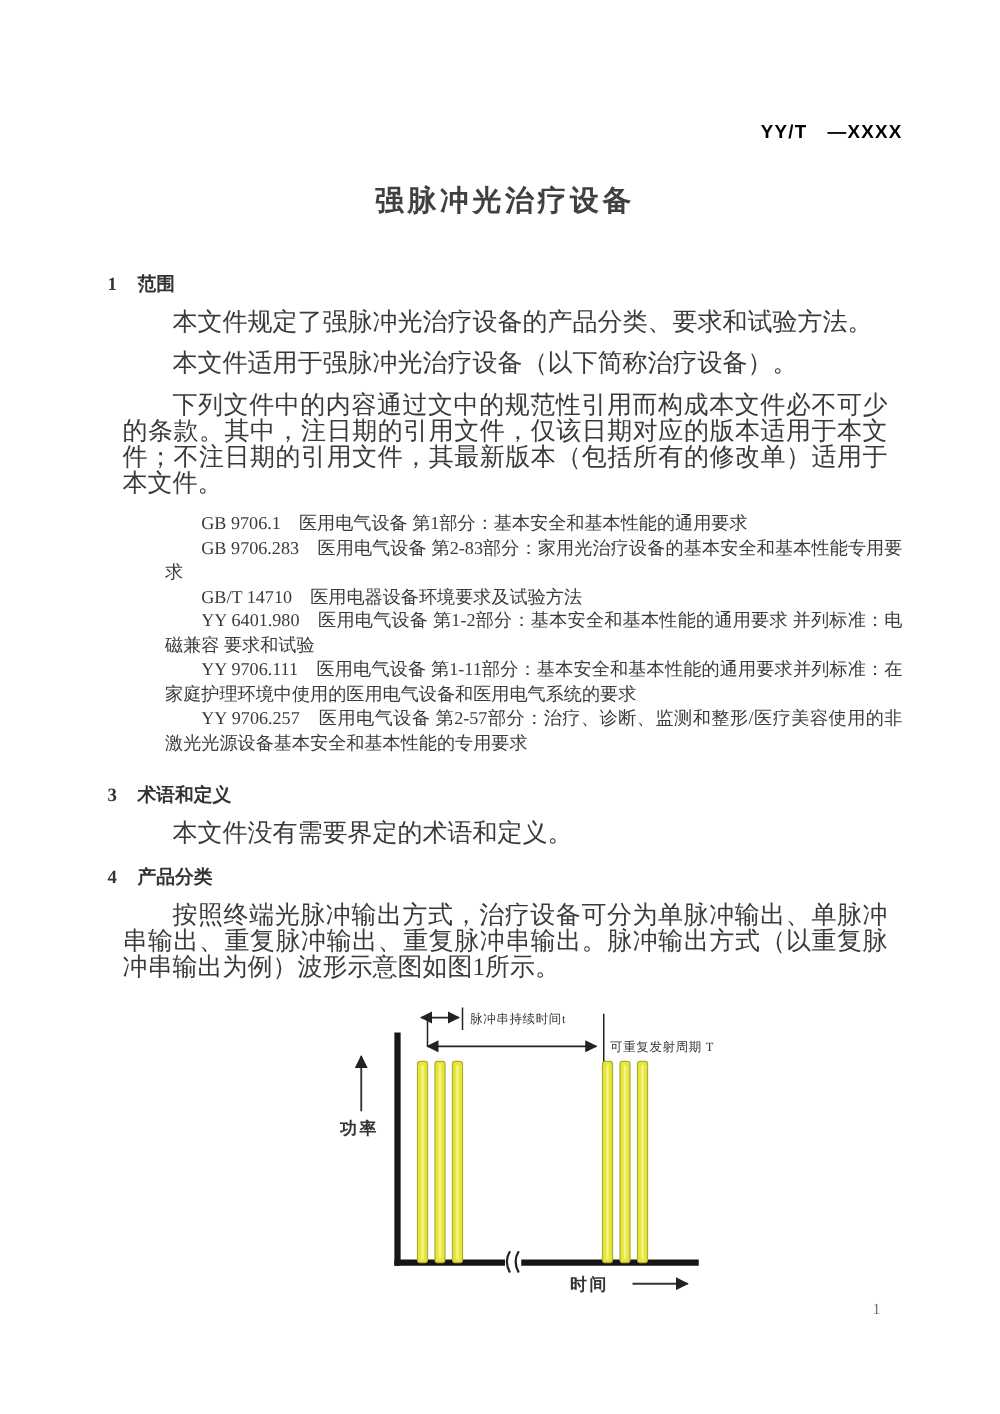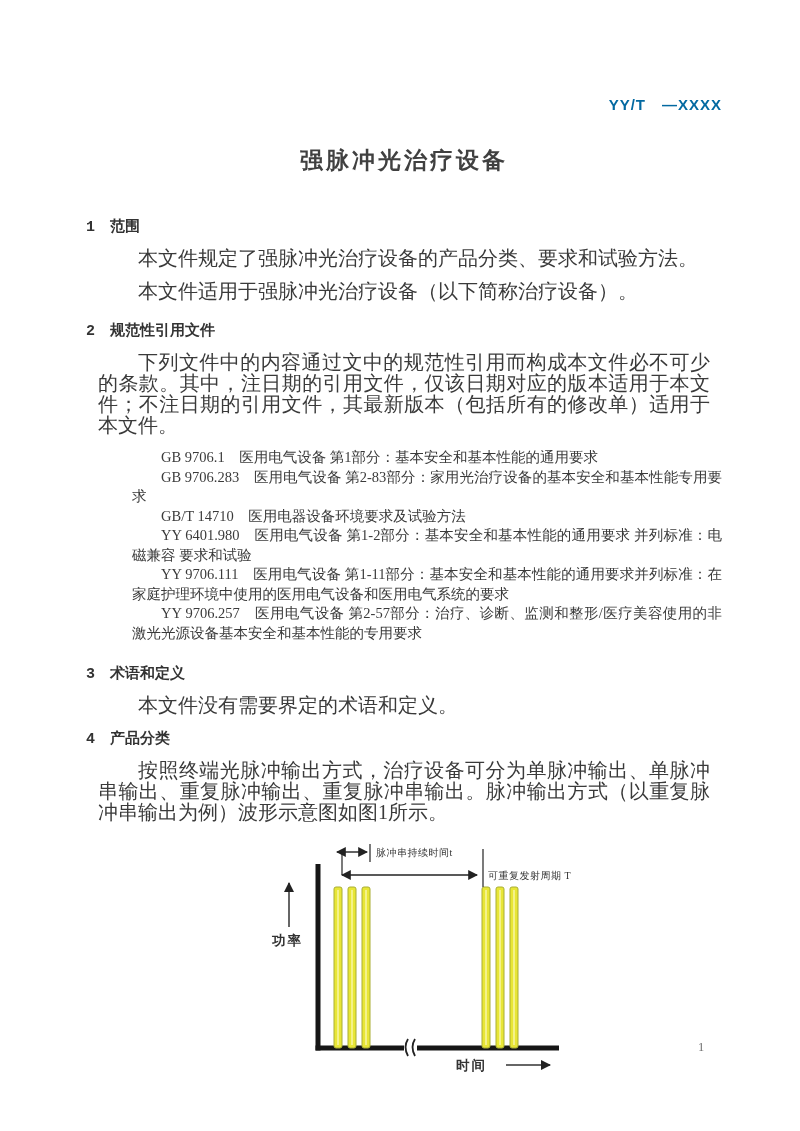--- a/index.html
+++ b/index.html
@@ -15,33 +15,33 @@
   }
   .content { padding: 0 78px 0 86px; }
 
   .doc-code {
     margin: 96px 0 4px;
     text-align: right;
     font-family: "Liberation Sans", sans-serif;
     font-weight: bold;
     font-size: 15px;
     letter-spacing: 1px;
-    color: #0369a1;
+    color: #000000;
   }
   .doc-title {
     margin: 30px 0 0;
     text-align: center;
     font-family: "Liberation Sans", sans-serif;
     font-weight: bold;
     font-size: 23px;
     letter-spacing: 3px;
     color: #404040;
   }
   .sec-heading {
-    font-family: Liberation Mono, monospace;
+    font-family: Liberation Serif, serif;
     font-weight: bold;
     font-size: 15px;
     color: #333333;
     line-height: 20px;
   }
   .sec-num { display: inline-block; min-width: 24px; }
   .body-p {
     margin: 12px;
     font-size: 20px;
     line-height: 21px;
@@ -99,23 +99,20 @@
     <div class="doc-code">YY/T　—XXXX</div>
 
     <h1 class="doc-title">强脉冲光治疗设备</h1>
 
     <div class="sec-heading mt-sec1">
       <span class="sec-num">1</span><span>范围</span>
     </div>
     <p class="body-p indent mt-p">本文件规定了强脉冲光治疗设备的产品分类、要求和试验方法。</p>
     <p class="body-p indent">本文件适用于强脉冲光治疗设备（以下简称治疗设备）。</p>
 
-    <div class="sec-heading mt-sec2">
-      <span class="sec-num">2</span><span>规范性引用文件</span>
-    </div>
     <p class="body-p indent mt-p">下列文件中的内容通过文中的规范性引用而构成本文件必不可少的条款。其中，注日期的引用文件，仅该日期对应的版本适用于本文件；不注日期的引用文件，其最新版本（包括所有的修改单）适用于本文件。</p>
 
     <div class="mt-refs">
       <p class="ref-p">GB 9706.1　医用电气设备 第1部分：基本安全和基本性能的通用要求</p>
       <p class="ref-p">GB 9706.283　医用电气设备 第2-83部分：家用光治疗设备的基本安全和基本性能专用要求</p>
       <p class="ref-p">GB/T 14710　医用电器设备环境要求及试验方法</p>
       <p class="ref-p">YY 6401.980　医用电气设备 第1-2部分：基本安全和基本性能的通用要求 并列标准：电磁兼容 要求和试验</p>
       <p class="ref-p">YY 9706.111　医用电气设备 第1-11部分：基本安全和基本性能的通用要求并列标准：在家庭护理环境中使用的医用电气设备和医用电气系统的要求</p>
       <p class="ref-p">YY 9706.257　医用电气设备 第2-57部分：治疗、诊断、监测和整形/医疗美容使用的非激光光源设备基本安全和基本性能的专用要求</p>
     </div>

